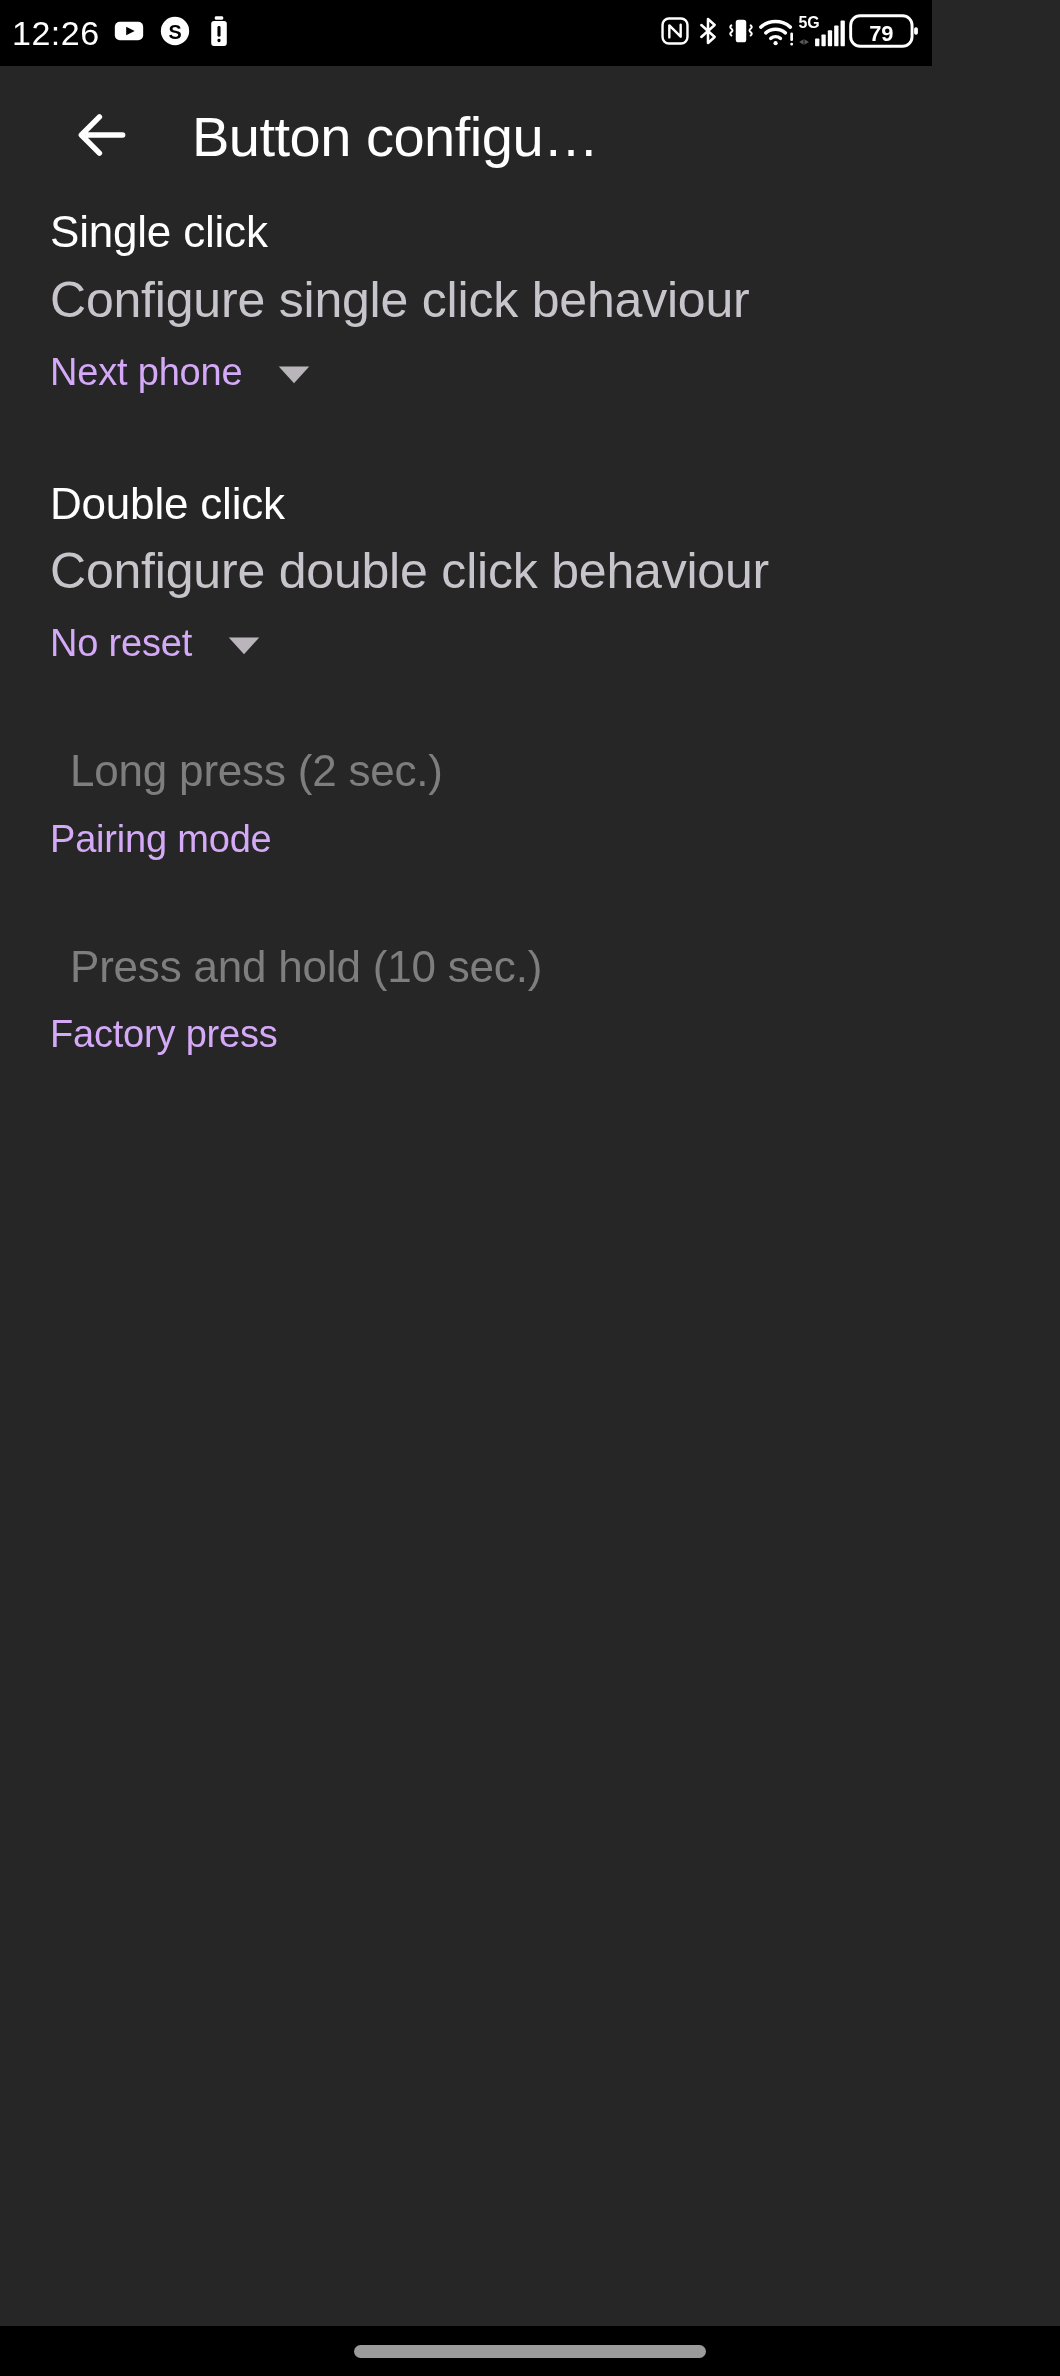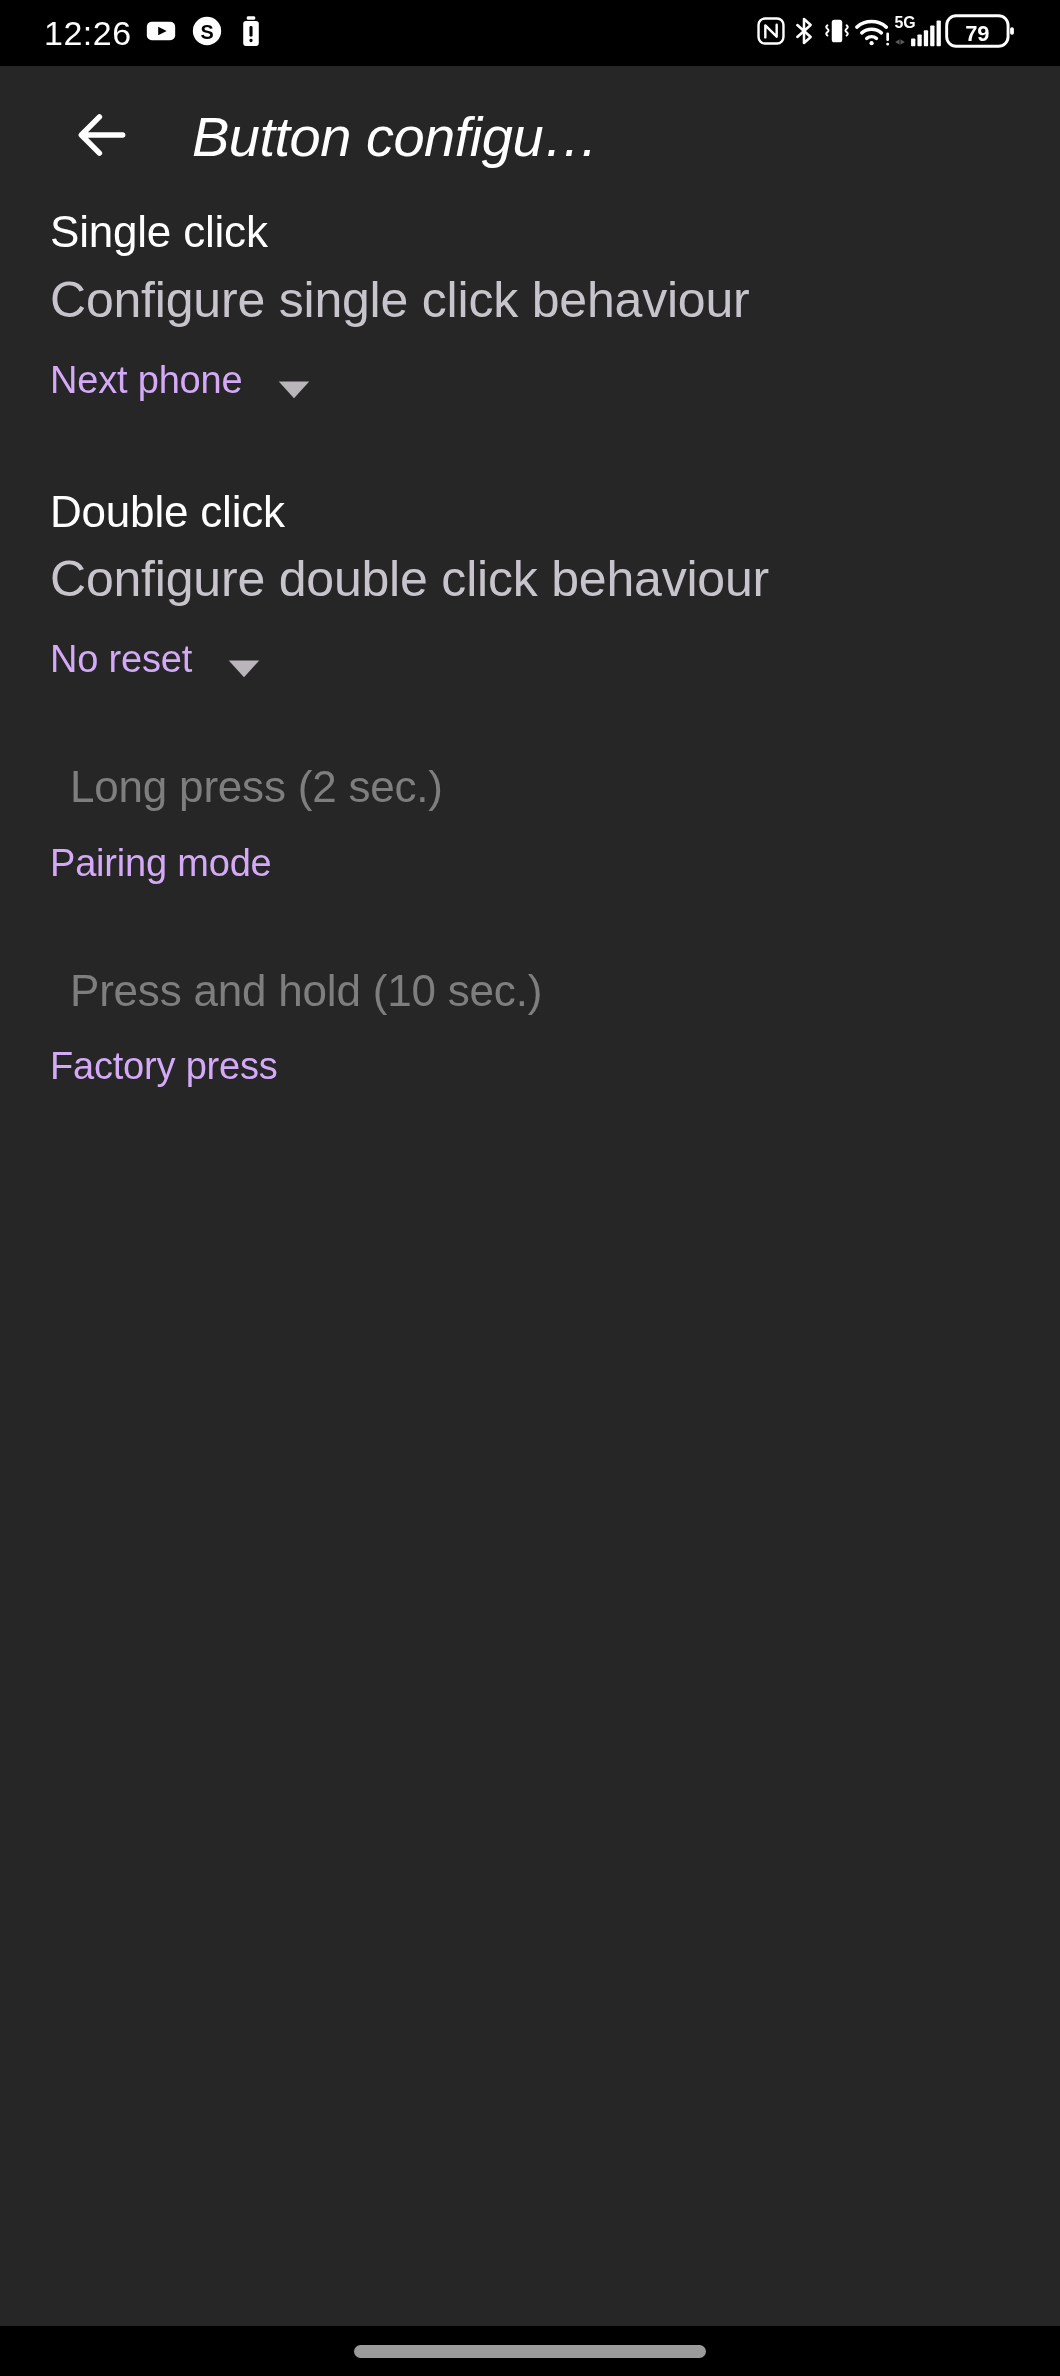--- a/index.html
+++ b/index.html
@@ -17,27 +17,27 @@
     width: 1060px;
     height: 2376px;
     background: #262626;
     overflow: hidden;
   }
 
   
   .status-bar {
     position: absolute;
     top: 0; left: 0;
-    width: 1060px;
+    width: 932px;
     height: 66px;
     background: #000000;
     display: flex;
     align-items: center;
     justify-content: space-between;
-    padding: 0 44px;
+    padding: 0 12px;
     box-sizing: border-box;
   }
   .status-left {
     display: flex;
     align-items: center;
     gap: 12px;
   }
   .status-clock {
     color: #ffffff;
     font-size: 34px;
@@ -52,21 +52,20 @@
   .sicon { display: block; }
 
   
   .app-bar {
     position: absolute;
     top: 66px; left: 0;
     width: 1060px;
     height: 140px;
     display: flex;
     align-items: center;
-    font-style: italic;
   }
   .back-btn {
     width: 108px;
     height: 108px;
     margin-left: 48px;
     display: flex;
     align-items: center;
     justify-content: center;
     cursor: pointer;
     background: none;
@@ -108,23 +107,23 @@
   .pref-summary {
     font-size: 50px;
     color: #c8c4cb;
     font-weight: 400;
     line-height: 1.2;
     margin-top: 12px;
     letter-spacing: -0.2px;
   }
   .pref-value-row {
     display: flex;
-    align-items: flex-end;
+    align-items: center;
     gap: 35px;
-    margin-top: 28px;
+    margin-top: 20px;
     cursor: pointer;
     width: fit-content;
   }
   .pref-value {
     font-size: 38px;
     color: #d4a9f7;
     font-weight: 400;
     line-height: 1.2;
     letter-spacing: -0.2px;
   }

